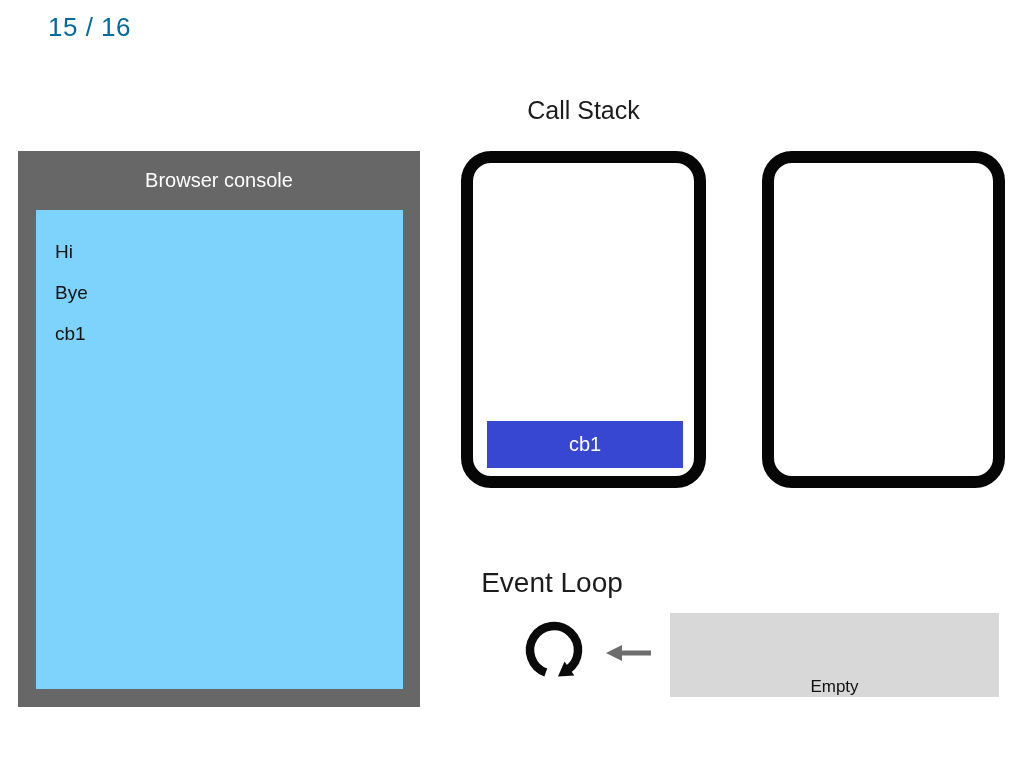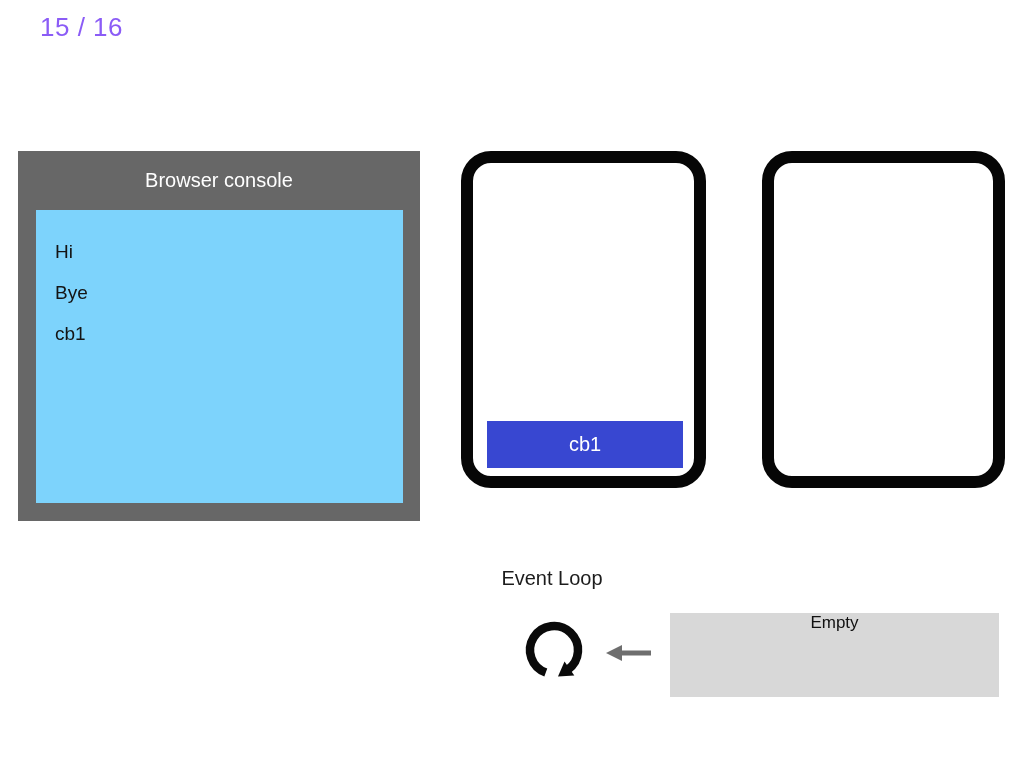--- a/index.html
+++ b/index.html
@@ -10,31 +10,31 @@
     height: 768px;
     background: #ffffff;
     font-family: "Liberation Sans", sans-serif;
     color: #1e1e1e;
     overflow: hidden;
   }
 
   
   .slide-counter {
     position: absolute;
-    left: 40px; top: 12px;
+    left: 48px; top: 12px;
     font-size: 26px;
-    color: #8b5cf6;
+    color: #0369a1;
     letter-spacing: 0.5px;
   }
 
   
   .console-panel {
     position: absolute;
     left: 18px; top: 151px;
-    width: 402px; height: 370px;
+    width: 402px; height: 556px;
     background: #676767;
   }
   .console-title {
     position: absolute;
     left: 0; top: 0; width: 100%; height: 59px;
     line-height: 59px;
     text-align: center;
     color: #ffffff;
     font-size: 20px;
   }
@@ -54,21 +54,21 @@
   
   .box-title {
     position: absolute;
     text-align: center;
     font-size: 25px;
     color: #1c1c1c;
   }
   .sub-title {
     position: absolute;
     text-align: center;
-    font-size: 20px;
+    font-size: 28px;
     color: #1c1c1c;
   }
 
   
   .rounded-box {
     position: absolute;
     width: 245px; height: 337px;
     background: #ffffff;
     border: 12px solid #060606;
     border-radius: 30px;
@@ -99,21 +99,21 @@
     width: 48px; height: 22px;
   }
 
   
   .queue-box {
     position: absolute;
     left: 670px; top: 613px;
     width: 329px; height: 84px;
     background: #d8d8d8;
     display: flex;
-    align-items: flex-start;
+    align-items: flex-end;
     justify-content: center;
   }
   .queue-status {
     font-size: 17px;
     color: #111111;
   }
 </style>
 </head>
 <body>
 
@@ -123,20 +123,21 @@
 
   <div class="console-panel">
     <div class="console-title">Browser console</div>
     <div class="console-log">
       <div class="console-entry">Hi</div>
       <div class="console-entry">Bye</div>
       <div class="console-entry">cb1</div>
     </div>
   </div>
 
+  <div class="box-title" style="left:461px; top:96px; width:245px;">Call Stack</div>
   <div class="rounded-box call-stack-box">
     <div class="stack-frame">cb1</div>
   </div>
 
   <div class="rounded-box web-apis-box"></div>
 
   <div class="sub-title" style="left:462px; top:567px; width:180px;">Event Loop</div>
   <svg class="event-loop-icon" viewBox="0 0 70 70">
     <path d="M 26.8 55.6 A 24 24 0 1 1 48.8 52.7" fill="none" stroke="#0a0a0a" stroke-width="8.5" stroke-linecap="butt"></path>
     <polygon points="55.3,58.6 45.5,44.6 39.0,59.6" fill="#0a0a0a"></polygon>

